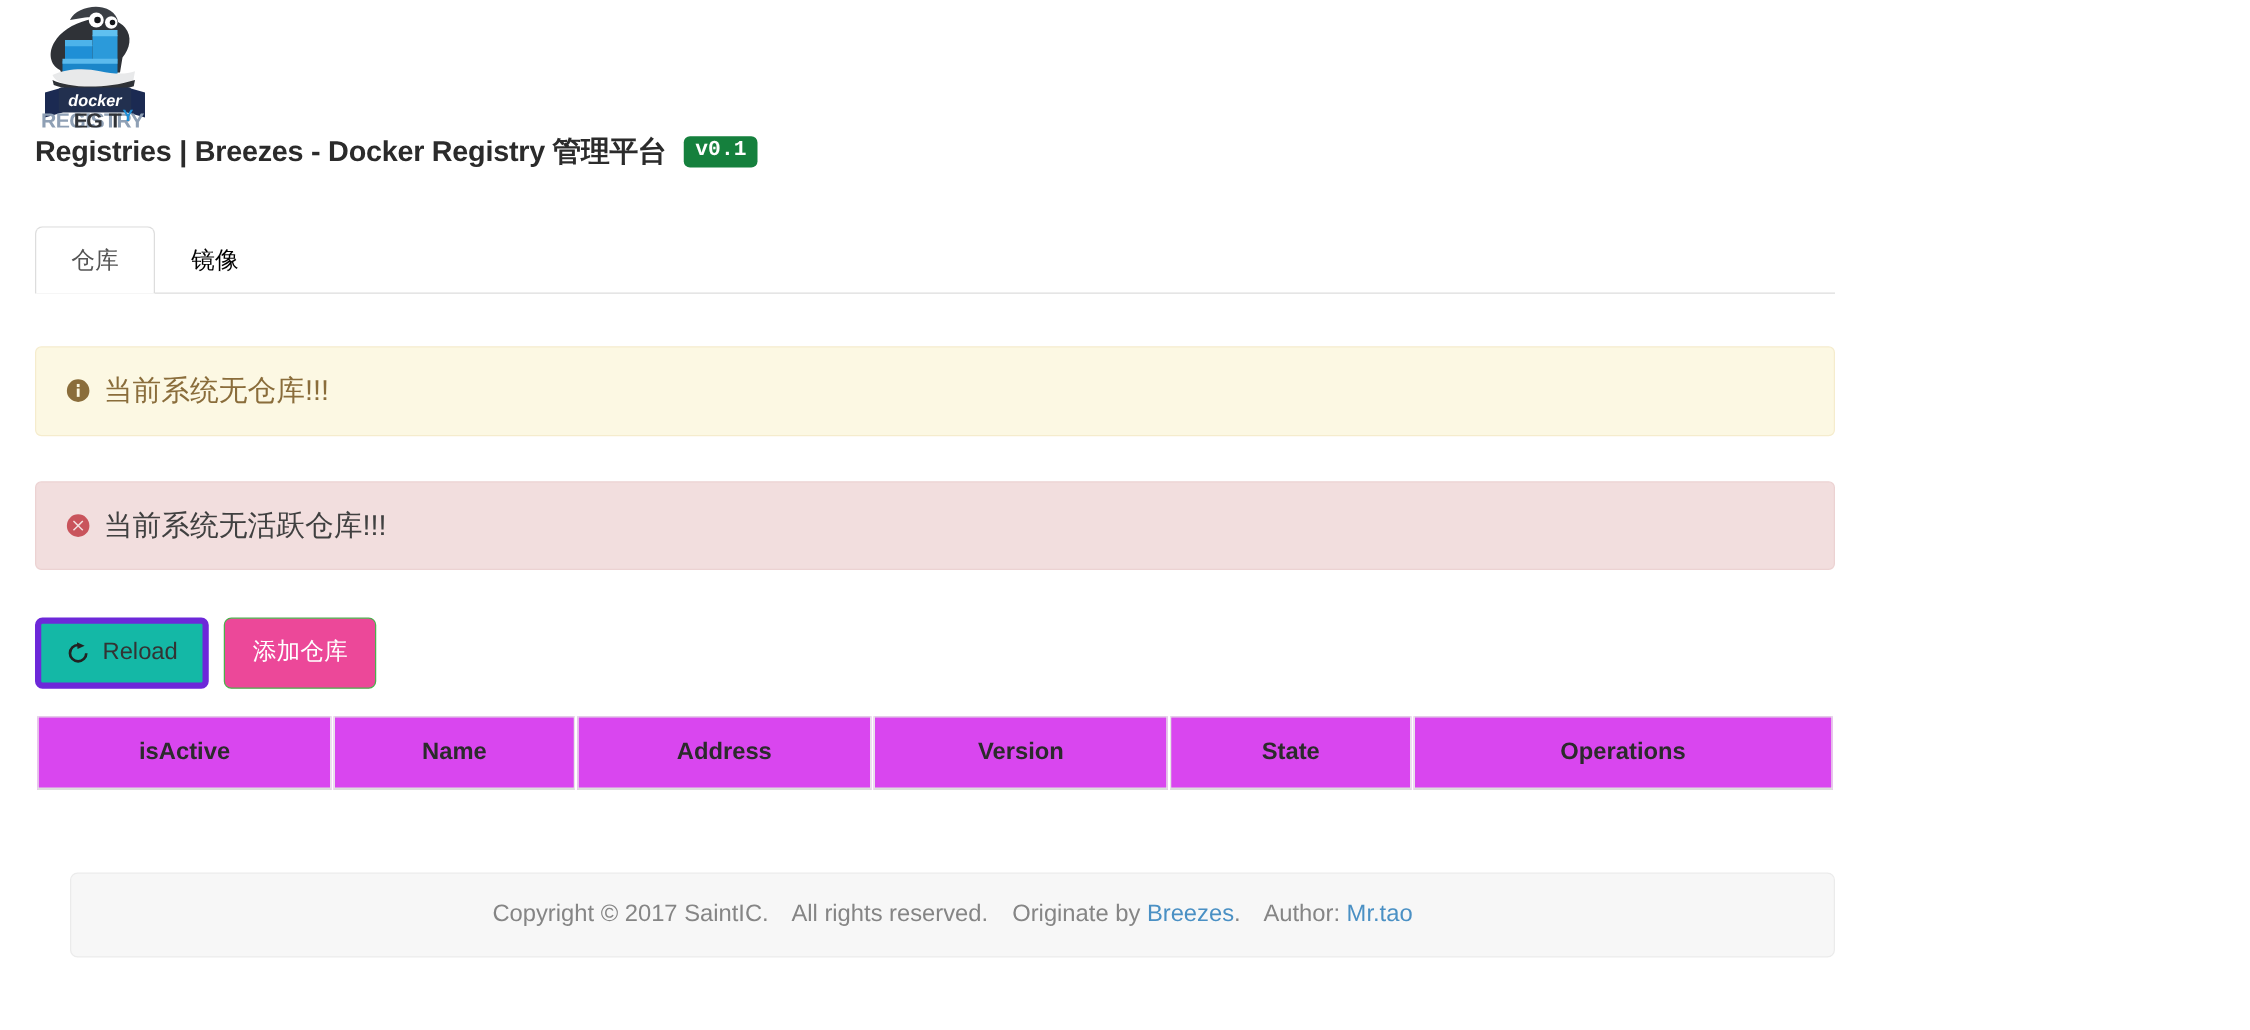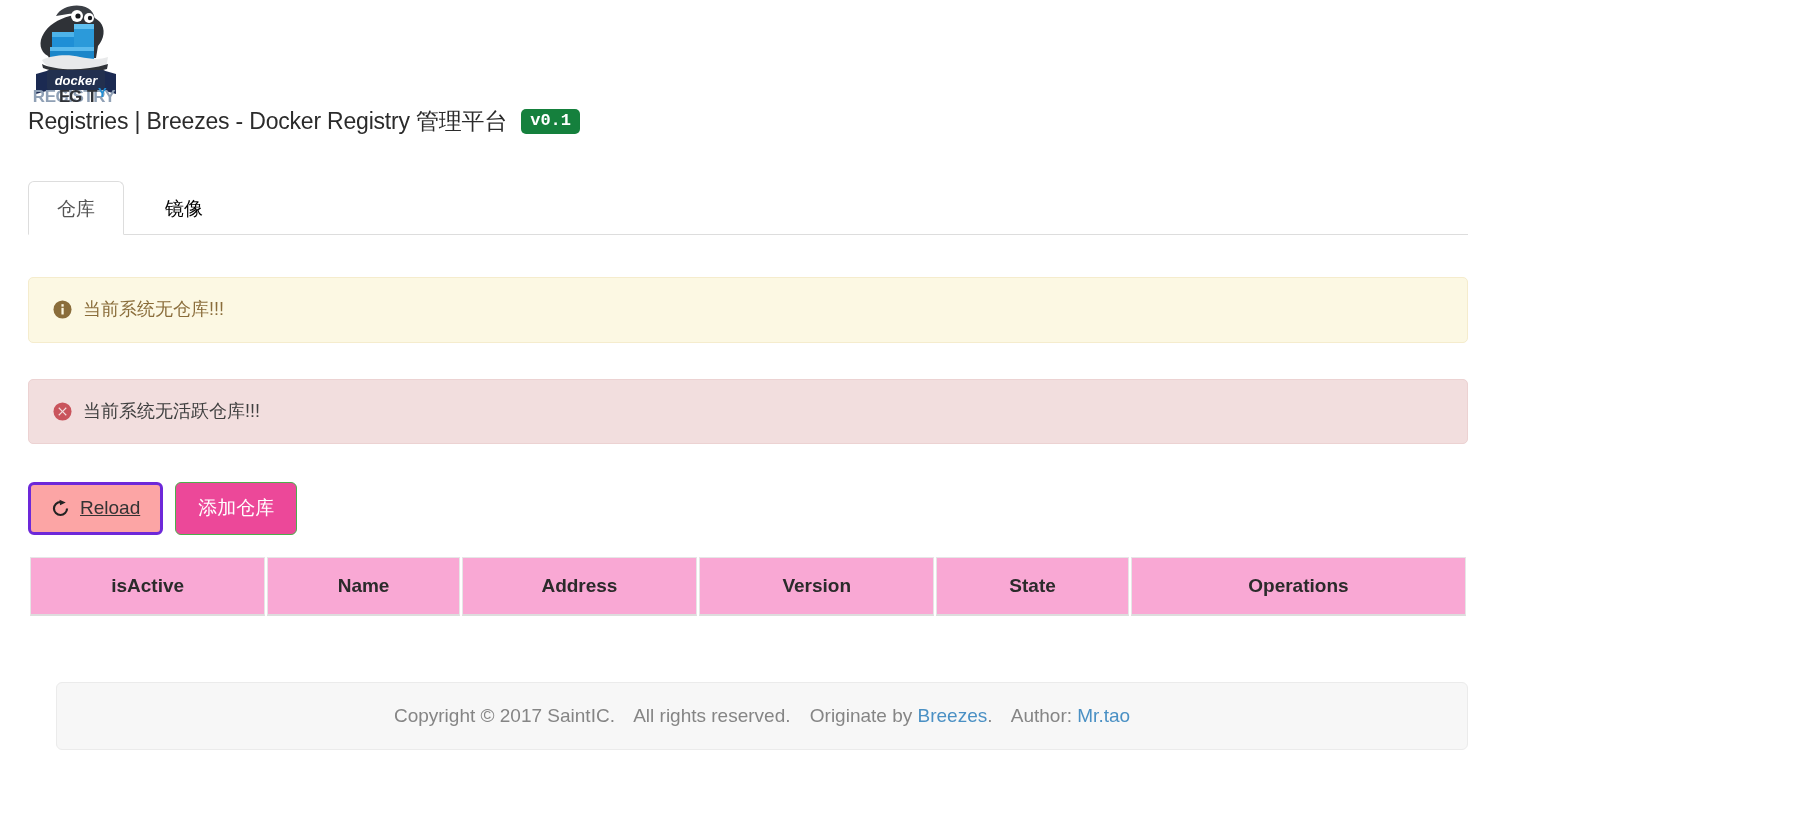--- a/index.html
+++ b/index.html
@@ -36,21 +36,21 @@
 
   .title-row {
     display: flex;
     align-items: center;
     gap: 14px;
     margin-top: 4px;
     margin-left: 0px;
   }
   .title-text {
     font-size: 23px;
-    font-weight: normal;
+    font-weight: bold;
     color: #2b2b2b;
     letter-spacing: -0.2px;
     white-space: nowrap;
   }
   .version-badge {
     display: inline-block;
     background: #15803d;
     color: #ffffff;
     font-family: "Liberation Mono", monospace;
     font-size: 17px;
@@ -61,21 +61,20 @@
   }
 
   
   .tabs {
     margin-top: 40px;
     border-bottom: 1px solid #dddddd;
     display: flex;
     align-items: flex-end;
     padding-left: 0px;
     height: 58px;
-    gap: 12px;
   }
   .tab {
     font-size: 19px;
     line-height: 1;
     padding: 17px 28px 16px 28px;
     cursor: pointer;
     border: 1px solid transparent;
     border-radius: 6px 6px 0 0;
     margin-bottom: -1px;
     color: #000000;
@@ -86,21 +85,21 @@
     background: #ffffff;
     border-color: #dddddd #dddddd #ffffff;
     cursor: default;
   }
 
   
   .alert {
     margin-top: 42px;
     border-radius: 5px;
     padding: 21px 24px;
-    font-size: 18px;
+    font-size: 23px;
     display: flex;
     align-items: center;
     gap: 11px;
     line-height: 1.2;
   }
   .alert-warning {
     background: #fcf8e3;
     border: 1px solid #f5eccd;
     color: #8a6d3b;
   }
@@ -124,44 +123,43 @@
     border-radius: 6px;
     padding: 12px 20px;
     cursor: pointer;
     display: inline-flex;
     align-items: center;
     gap: 10px;
     line-height: 1.2;
     font-family: "Liberation Sans", sans-serif;
   }
   .btn-default {
-    background: #fca5a5;
-    border: 3px solid #6d28d9;
+    background: #14b8a6;
+    border: 5px solid #6d28d9;
     color: #333333;
-    text-decoration: underline;
   }
   .btn-success {
     background: #ec4899;
     border: 1px solid #4cae4c;
     color: #ffffff;
     padding: 12px 22px;
   }
 
   
   .table-wrap {
     margin-top: 22px;
   }
   table.reg-table {
     width: 100%;
     border-collapse: separate;
     border-spacing: 2px 0;
     table-layout: fixed;
   }
   table.reg-table thead th {
-    background: #f9a8d4;
+    background: #d946ef;
     border: 1px solid #e6e6e6;
     border-bottom: 2px solid #dddddd;
     font-size: 19px;
     font-weight: bold;
     color: #2b2b2b;
     text-align: center;
     padding: 17px 8px;
   }
 
   

